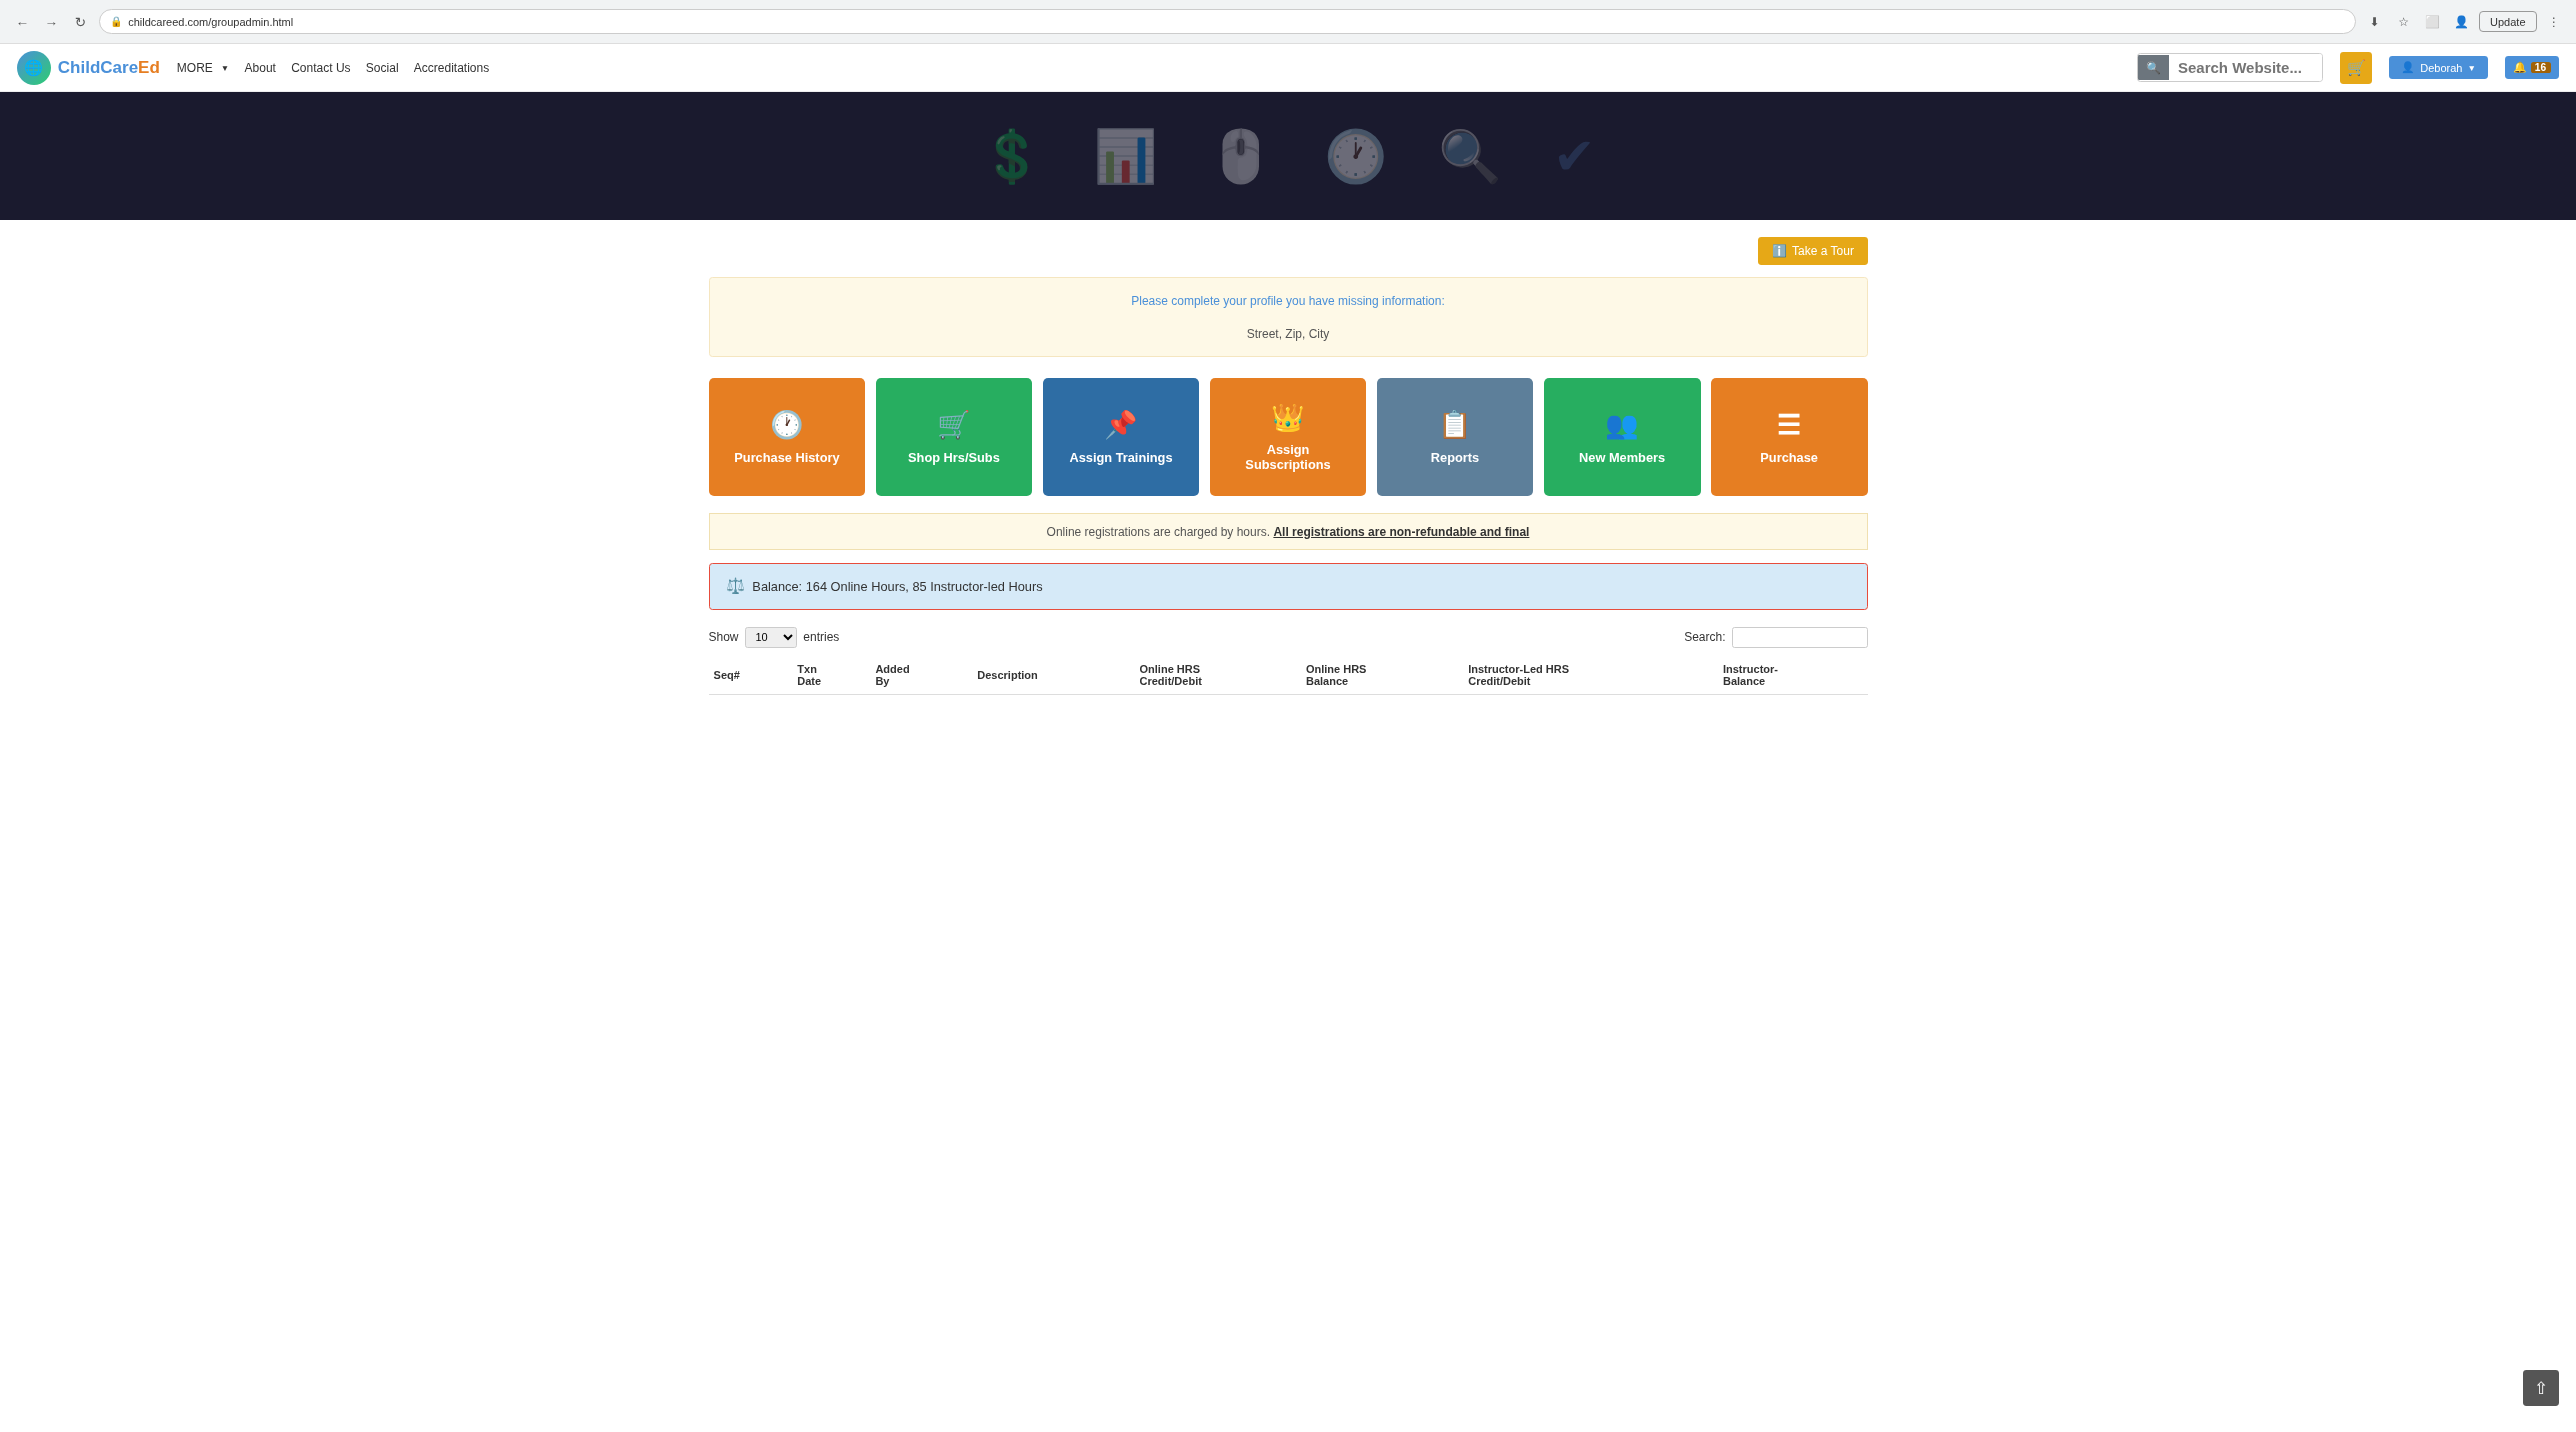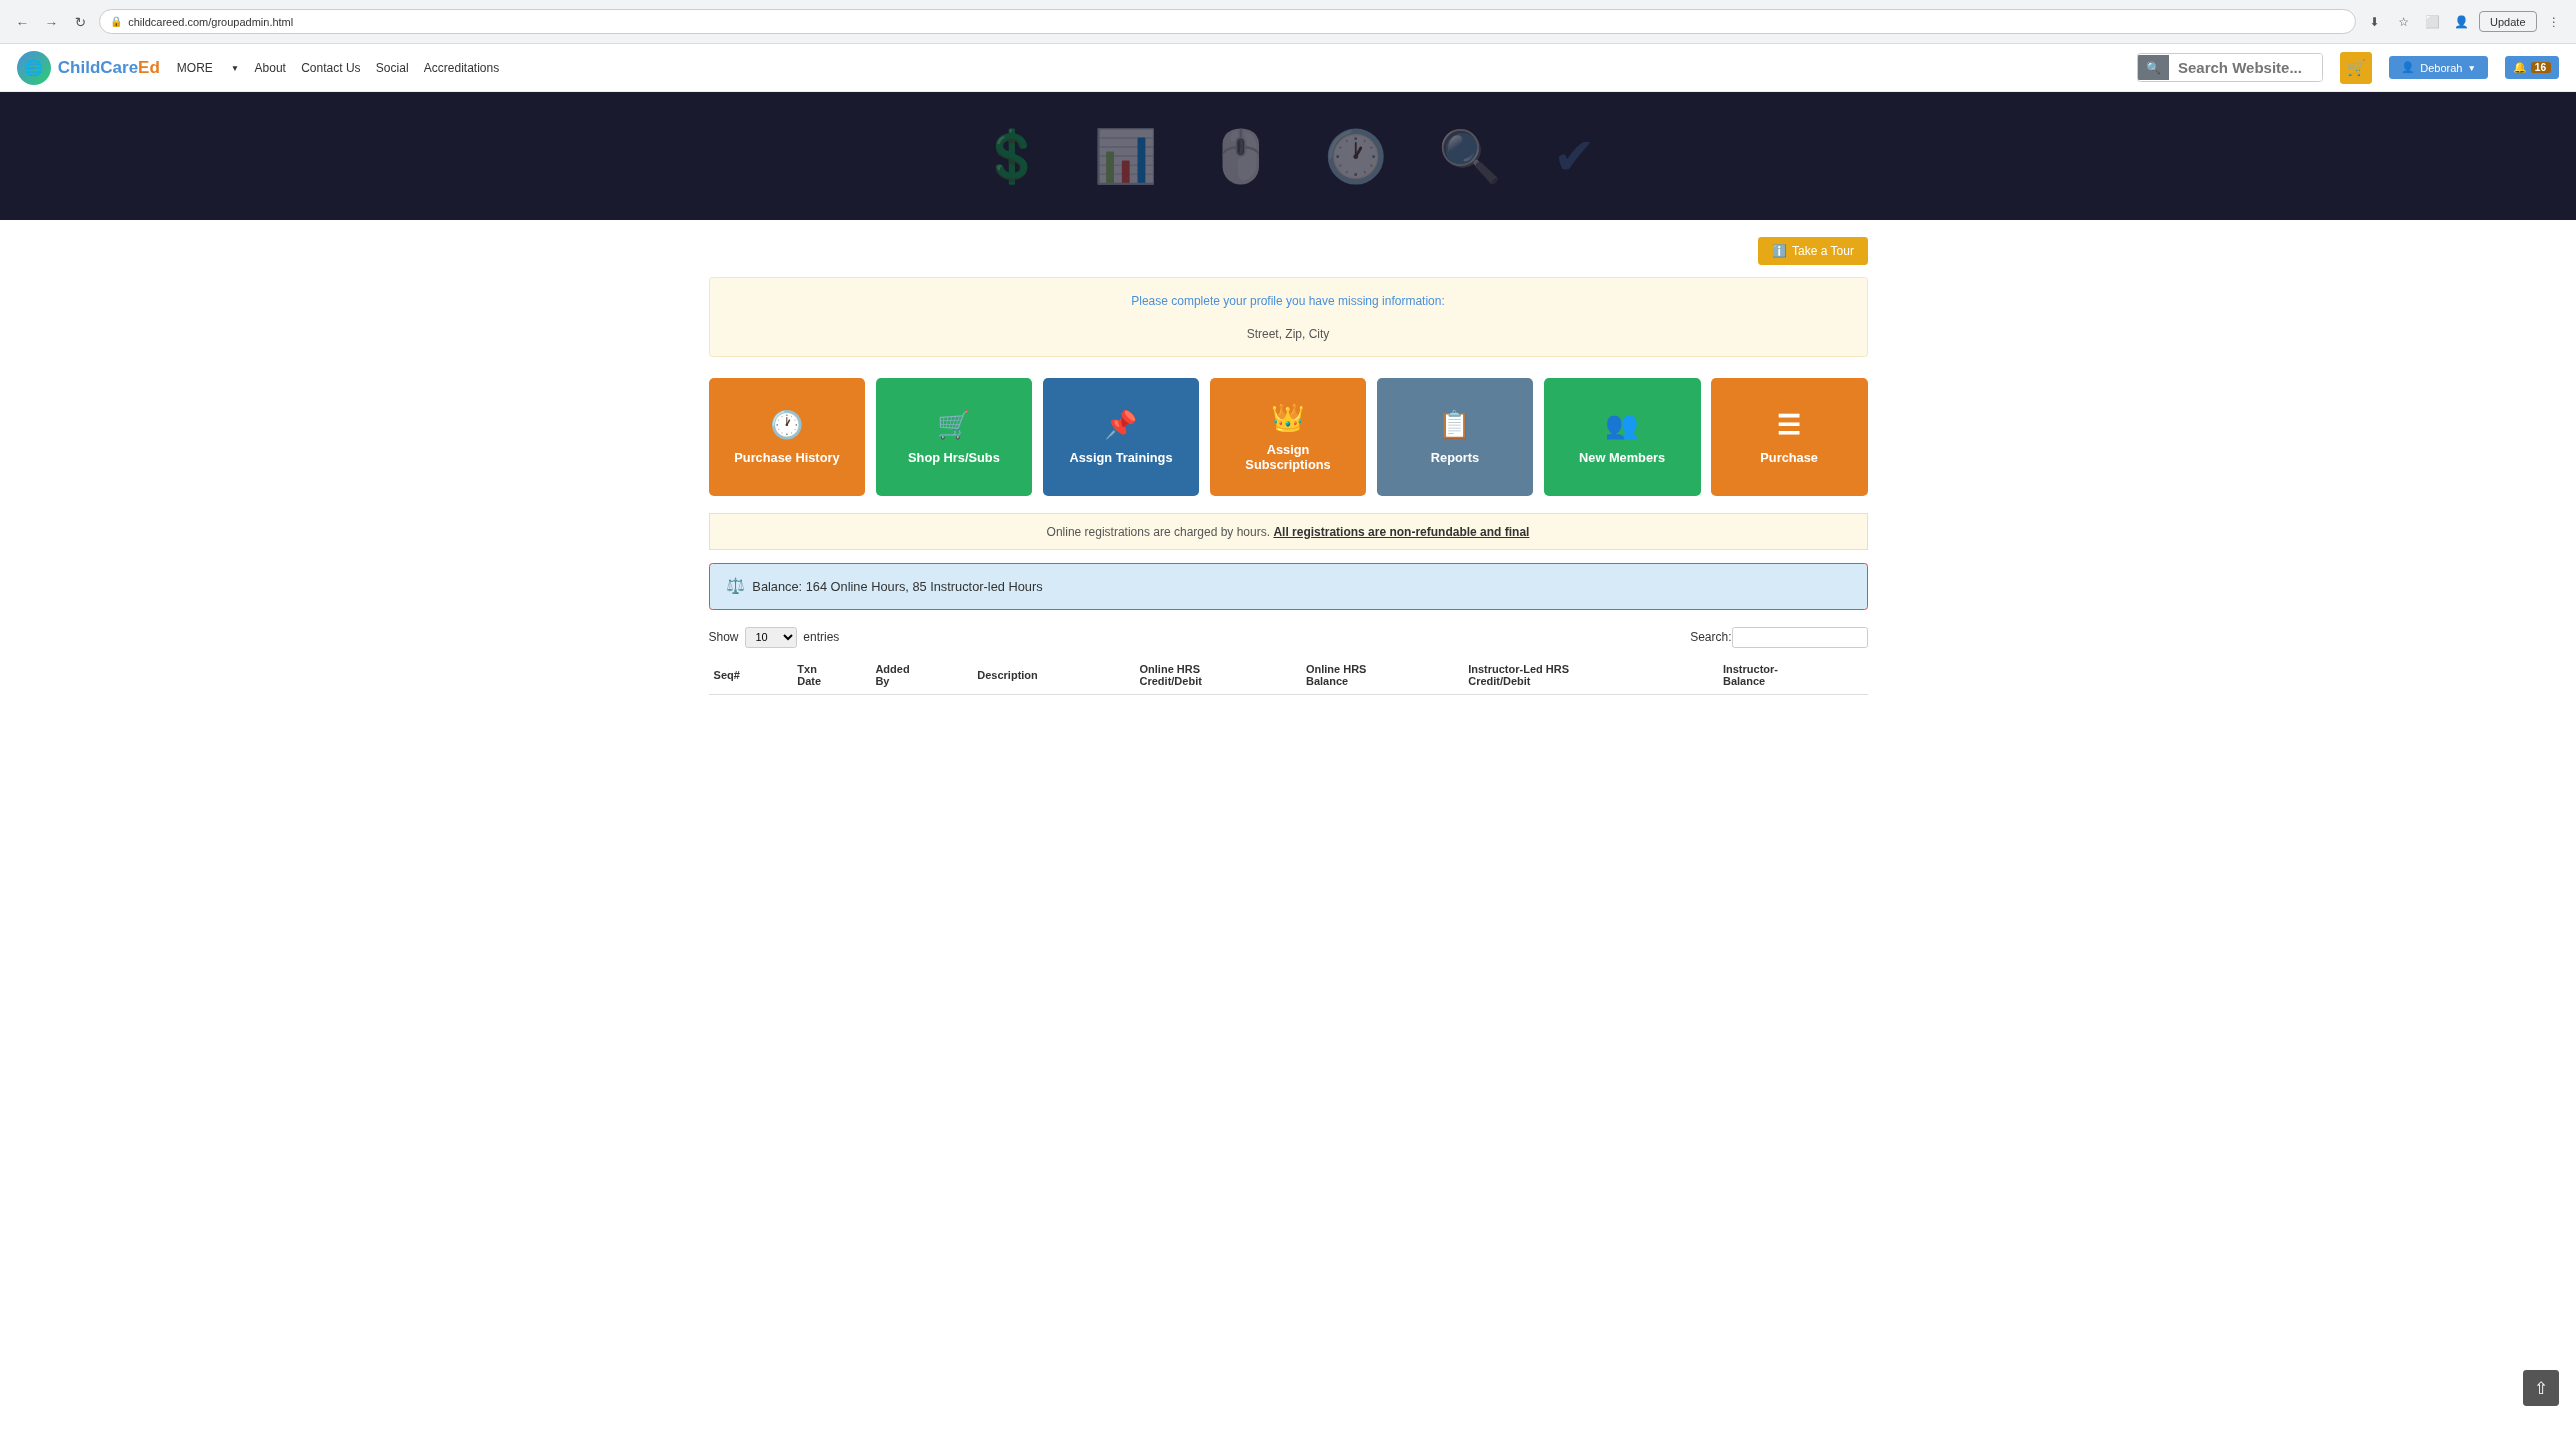--- a/index.html
+++ b/index.html
@@ -74,21 +74,21 @@
       border-radius: 50%;
       background: linear-gradient(135deg, #4a90d9, #2ecc71);
       display: flex; align-items: center; justify-content: center;
       font-size: 15.3px;
     }
     .logo-text { font-size: 17px; font-weight: bold; }
     .logo-text .child { color: #4a90d9; }
     .logo-text .ed { color: #e67e22; }
     .nav-links { display: flex; align-items: center; gap: 15.3px; }
     .nav-link { text-decoration: none; color: #333; font-size: 12px; cursor: pointer; }
-    .nav-more { display: flex; align-items: center; gap: 18px; }
+    .nav-more { display: flex; align-items: center; gap: 8px; }
     .nav-spacer { flex: 1; }
     .search-container {
       display: flex; align-items: center;
       border: 0.9px solid #ccc; border-radius: 3.4px;
       overflow: hidden;
     }
     .search-btn {
       background: #6c757d;
       color: white;
       border: none;
@@ -254,21 +254,21 @@
       justify-content: space-between;
       margin-bottom: 8.5px;
     }
     .entries-control { display: flex; align-items: center; gap: 6.8px; font-size: 12px; color: #333; }
     .entries-select {
       border: 0.9px solid #ccc;
       border-radius: 2.6px;
       padding: 2.6px 5.1px;
       font-size: 11px;
     }
-    .table-search { display: flex; align-items: center; gap: 0; font-size: 12px; color: #333; }
+    .table-search { display: flex; align-items: center; gap: 6px; font-size: 12px; color: #333; }
     .table-search-input {
       border: 0.9px solid #ccc;
       border-radius: 2.6px;
       padding: 3.4px 6.8px;
       width: 136px;
       font-size: 11px;
     }
 
     
     .data-table { width: 100%; border-collapse: collapse; font-size: 11px; }

